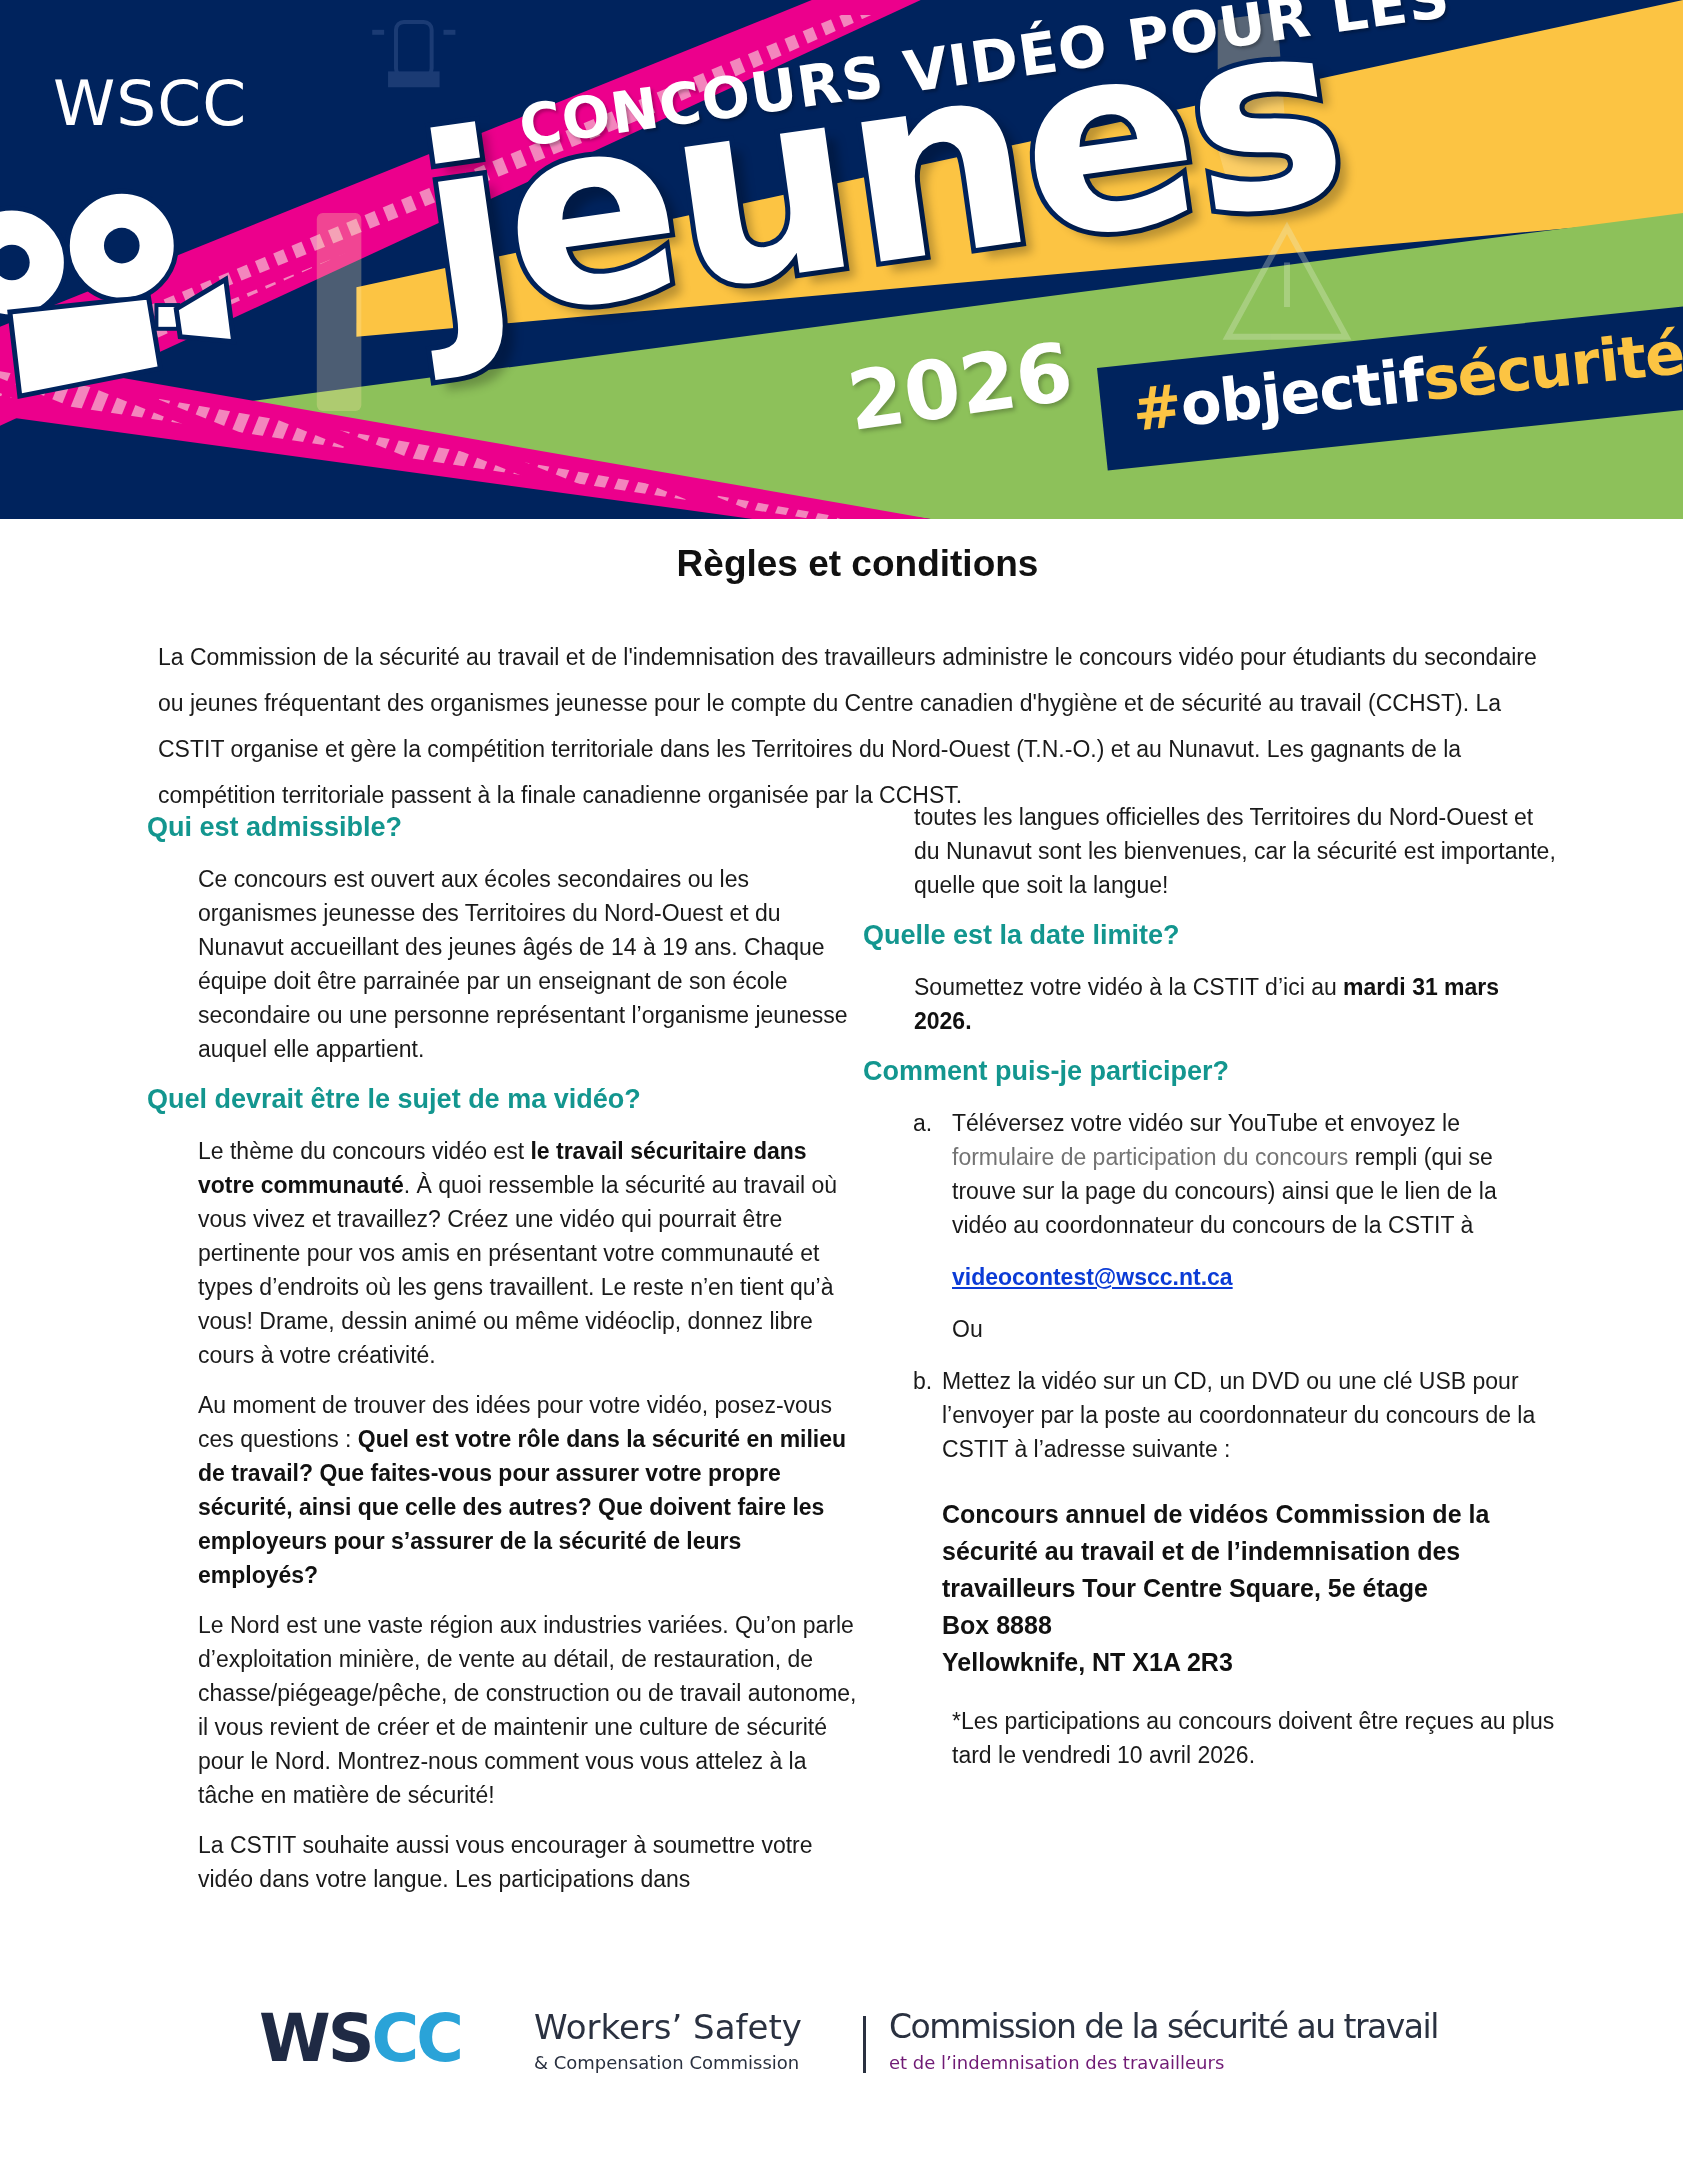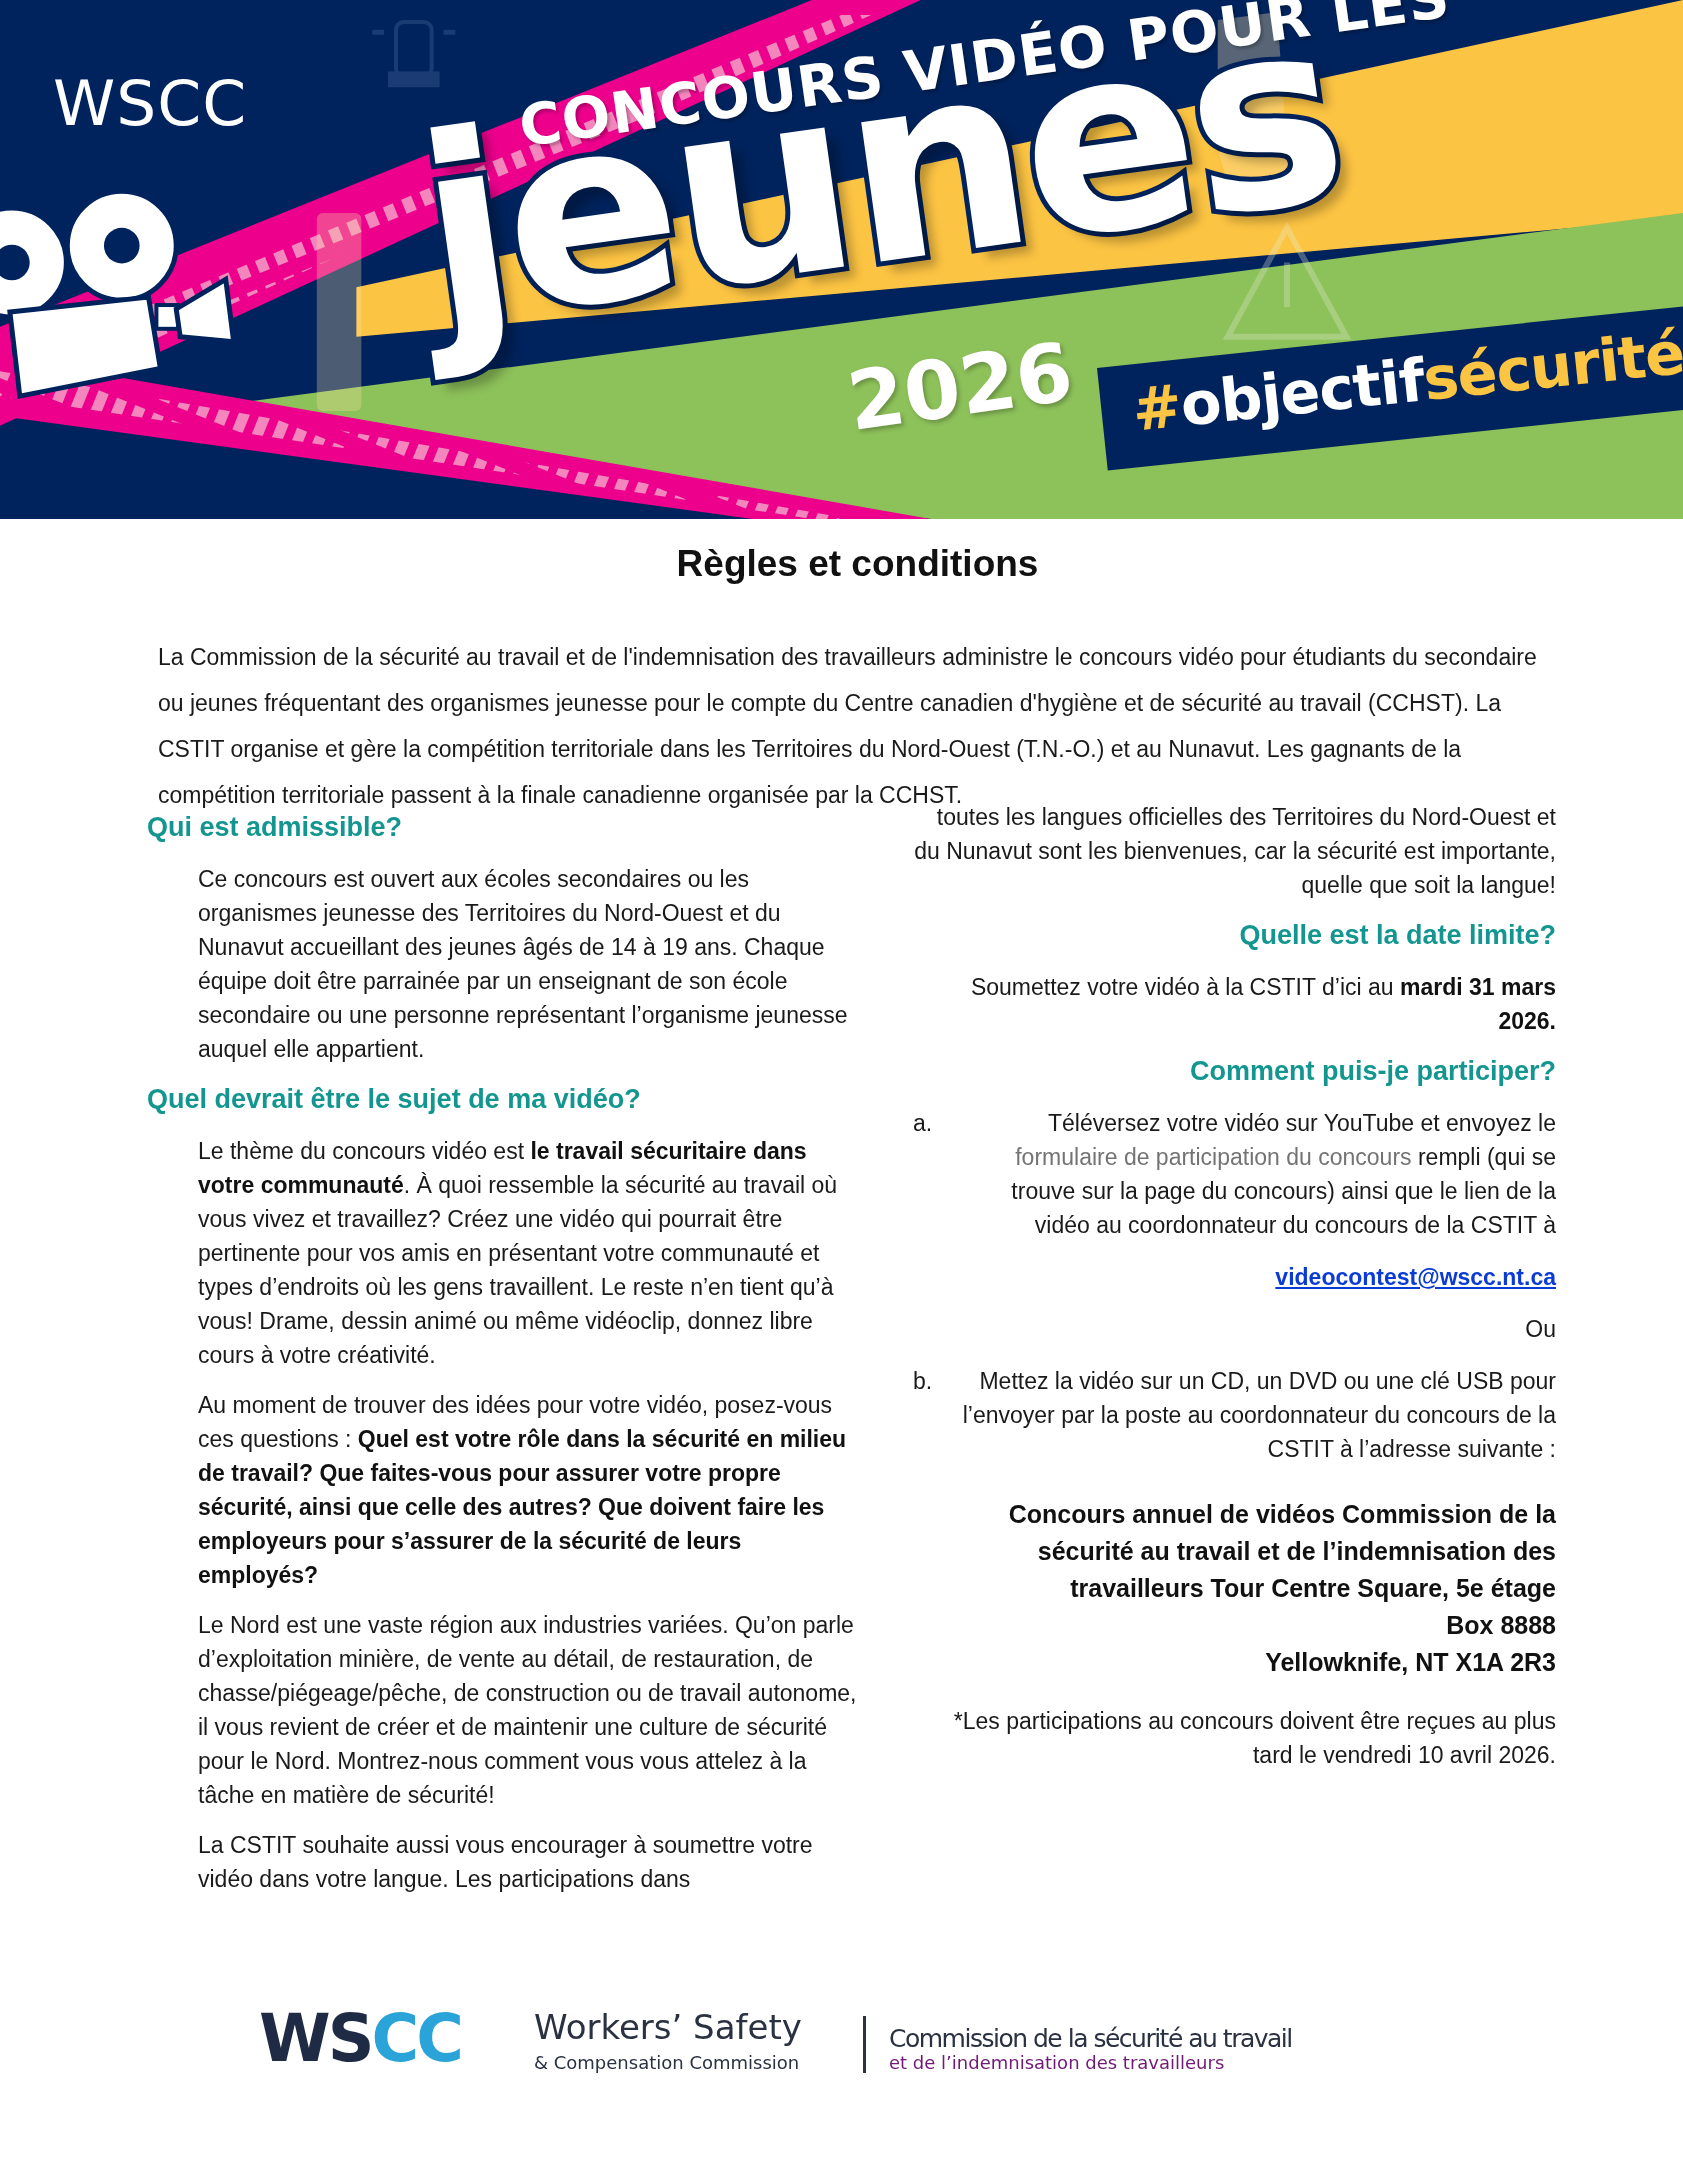--- a/index.html
+++ b/index.html
@@ -17,21 +17,21 @@
   .hashtag .hash { color: #fcc443; }
   .hashtag .obj { color: #fff; }
   .hashtag .sec { color: #fcc443; }
 
   
   .page-title { position: absolute; left: 0; width: 1683px; top: 543px; text-align: center; font-size: 37px; font-weight: 700; color: #111; font-family: "Liberation Sans", sans-serif; padding-left: 16px; }
   .intro { position: absolute; left: 158px; top: 634px; width: 1396px; font-size: 23px; line-height: 46px; color: #1a1a1a; }
 
   .col { position: absolute; font-size: 23px; line-height: 34px; color: #1a1a1a; }
   .col-left { left: 147px; top: 810px; width: 713px; }
-  .col-right { left: 863px; top: 810px; width: 693px; text-align: right; }
+  .col-right { left: 863px; top: 810px; width: 693px; }
 
   .h2 { color: #13968f; font-weight: 700; font-size: 27px; line-height: 34px; margin: 0 0 18px 0; }
   .para { margin: 0 0 16px 51px; }
   .col-right .para { margin-left: 51px; }
   b { font-weight: 700; color: #111; }
 
   .list-item { position: relative; margin: 0 0 0 0; }
   .list-a { padding-left: 89px; margin-bottom: 18px; }
   .list-a .mark { position: absolute; left: 50px; top: 0; }
   .list-b { padding-left: 79px; margin-bottom: 30px; }
@@ -44,21 +44,21 @@
   .footnote { margin-left: 89px; }
 
   
   .footer { position: absolute; left: 259px; top: 2010px; height: 69px; width: 1168px; }
   .f-wscc { position: absolute; left: 0; top: -4px; font-family: "DejaVu Sans", sans-serif; font-weight: 700; font-size: 65px; letter-spacing: -3px; line-height: 1; }
   .f-wscc .ws { color: #1f2a44; }
   .f-wscc .cc { color: #2aa3d8; }
   .f-en-1 { position: absolute; left: 275px; top: 0px; font-family: "DejaVu Sans", sans-serif; font-size: 34px; color: #2a3140; line-height: 1; white-space: nowrap; }
   .f-en-2 { position: absolute; left: 275px; top: 44px; font-family: "DejaVu Sans", sans-serif; font-size: 18px; color: #2a3140; line-height: 1; white-space: nowrap; }
   .f-divider { position: absolute; left: 604px; top: 6px; width: 3px; height: 57px; background: #2a3140; }
-  .f-fr-1 { position: absolute; left: 630px; top: 16px; font-family: "DejaVu Sans", sans-serif; font-size: 25px; color: #2a3140; line-height: 1; white-space: nowrap; letter-spacing: -1.5px; }
+  .f-fr-1 { position: absolute; left: 630px; top: 0px; font-family: "DejaVu Sans", sans-serif; font-size: 33px; color: #2a3140; line-height: 1; white-space: nowrap; letter-spacing: -1.5px; }
   .f-fr-2 { position: absolute; left: 630px; top: 44px; font-family: "DejaVu Sans", sans-serif; font-size: 18px; color: #701a75; line-height: 1; white-space: nowrap; }
 </style>
 </head>
 <body>
 
 <div class="banner">
   <svg width="1683" height="519" viewBox="0 0 1700 524">
     <defs>
       <pattern id="stripes" width="20" height="40" patternUnits="userSpaceOnUse" patternTransform="rotate(-22)">
         <rect x="0" y="8" width="11" height="26" fill="#f386bd"></rect>

